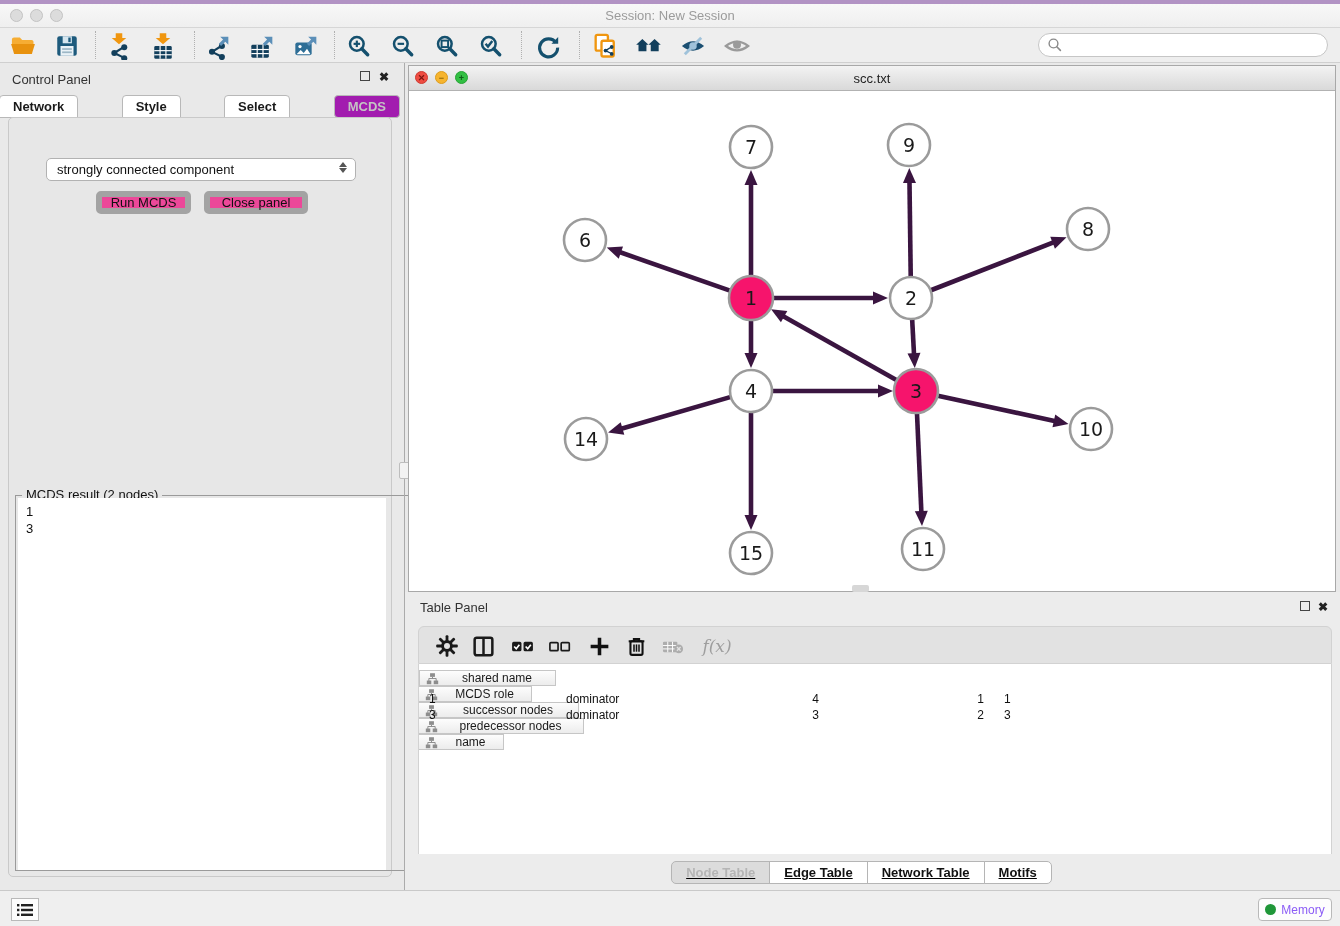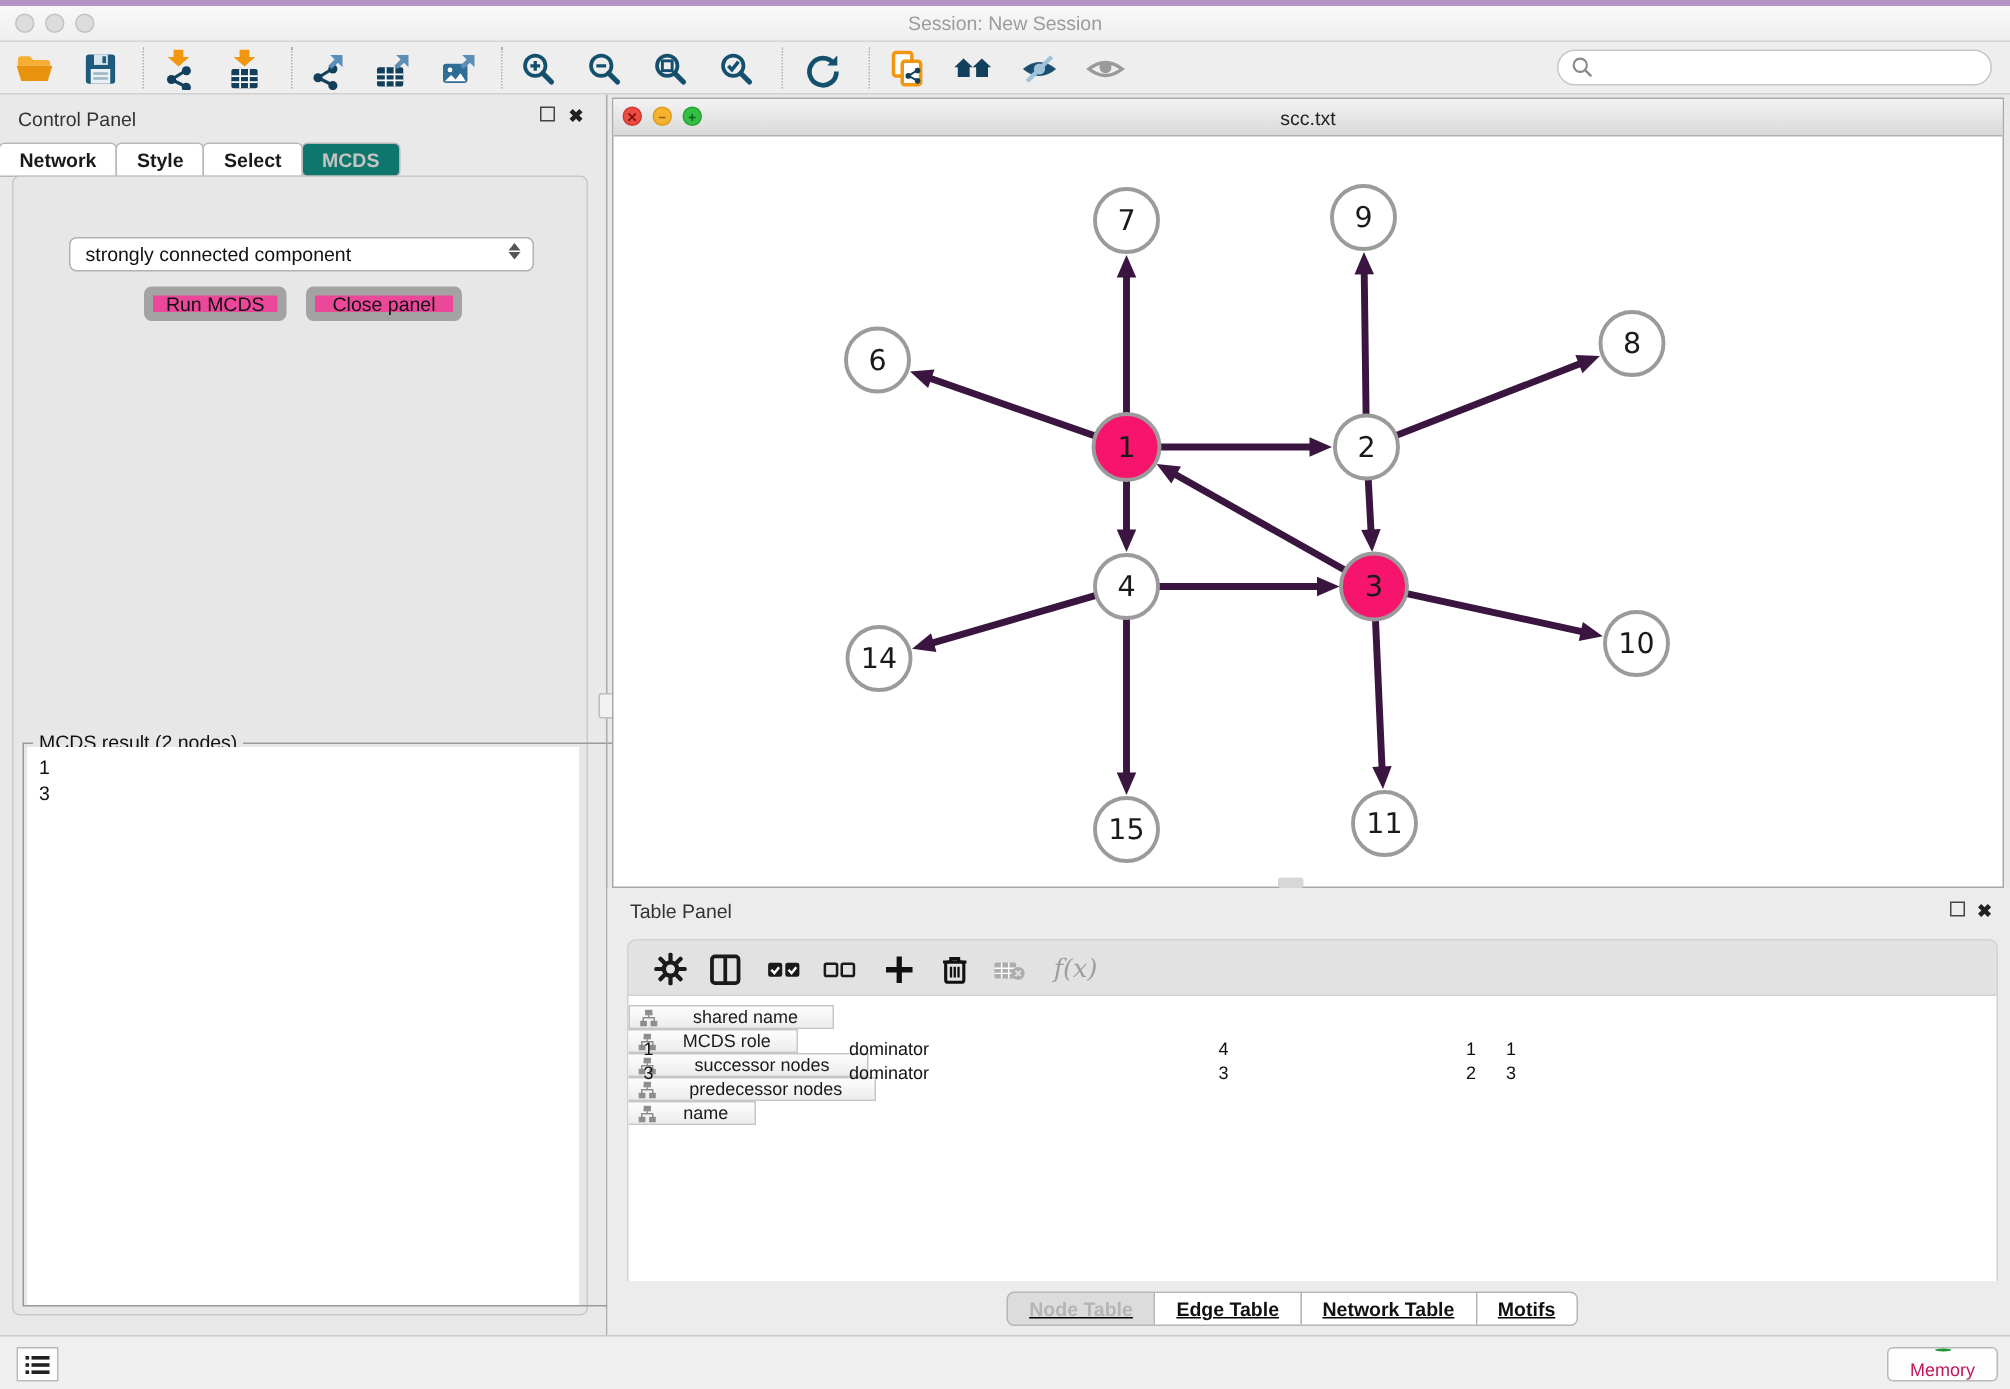--- a/index.html
+++ b/index.html
@@ -15,23 +15,23 @@
 
   
   #toolbar { left:0; top:28px; width:1340px; height:35px; background:#eeeeee; border-bottom:1px solid #cfcfcf; }
   .tb-icon { position:absolute; top:3px; width:30px; height:30px; display:flex; align-items:center; justify-content:center; cursor:pointer; }
   .tb-sep { position:absolute; top:3px; height:28px; width:0; border-left:1px dotted #b0b0b0; }
   #search-box { position:absolute; right:12px; top:5px; width:290px; height:24px; background:#ffffff; border:1px solid #c6c6c6; border-radius:12px; display:flex; align-items:center; padding-left:8px; }
 
   
   #control-panel { left:0; top:63px; width:400px; height:827px; }
   #cp-title { left:12px; top:9px; font-size:13px; color:#333; }
-  #cp-tabs { left:0; top:32px; width:400px; display:flex; justify-content:flex-start; }
+  #cp-tabs { left:0; top:32px; width:400px; display:flex; justify-content:space-between; }
   .tab { border:1px solid #b8b8b8; background:#ffffff; color:#1a1a1a; font-size:13px; font-weight:700; padding:3px 13px; margin-left:-1px; cursor:pointer; border-radius:4px 4px 0 0; }
-  .tab.selected { background:#0f766e; color:#c4c4c4; border-radius:4px; }
+  .tab.selected { background:#a21caf; color:#c4c4c4; border-radius:4px; }
   #cp-body { left:8px; top:54px; width:384px; height:760px; background:#e7e7e7; border:1px solid #c9c9c9; border-radius:5px; }
   #opt-label { left:0; top:18px; width:384px; text-align:center; font-size:13px; color:#111; }
   #criterion-select { left:37px; top:40px; width:310px; height:23px; background:#fff; border:1px solid #b2b2b2; border-radius:5px; font-size:13px; color:#111; display:flex; align-items:center; padding-left:10px; cursor:pointer; }
   .stepper { position:absolute; right:8px; top:3px; display:flex; flex-direction:column; gap:1px; }
   .stepper i { width:0; height:0; border-left:4px solid transparent; border-right:4px solid transparent; }
   .stepper .up { border-bottom:5px solid #555; }
   .stepper .dn { border-top:5px solid #555; }
   .cp-btn { position:absolute; top:73px; height:23px; background:#ec4899; border:6px solid #a3a3a3; border-radius:5px; font-size:13px; color:#111; display:flex; align-items:center; justify-content:center; cursor:pointer; }
   #run-btn { left:87px; width:95px; }
   #close-btn { left:195px; width:104px; }
@@ -72,21 +72,21 @@
   .td { font-size:12px; color:#111; line-height:16px; padding:0 10px; white-space:nowrap; overflow:hidden; }
   #tp-tabs { left:0; top:269px; width:914px; display:flex; justify-content:center;text-decoration:underline; }
   .btab { border:1px solid #b5b5b5; background:#ffffff; color:#111; font-size:13px; font-weight:700; padding:3px 14px; margin-left:-1px; cursor:pointer; }
   .btab:first-child { border-radius:5px 0 0 5px; }
   .btab:last-child { border-radius:0 5px 5px 0; }
   .btab.selected { background:#dcdcdc; color:#b5b5b5; }
 
   
   #status-bar { left:0; top:890px; width:1340px; height:36px; background:#efefef; border-top:1px solid #c9c9c9; }
   #list-btn { left:11px; top:7px; width:28px; height:23px; background:#fdfdfd; border:1px solid #b9b9b9; display:flex; align-items:center; justify-content:center; cursor:pointer; }
-  #memory-btn { right:8px; top:7px; width:74px; height:23px; background:#fdfdfd; border:1px solid #b9b9b9; border-radius:4px; display:flex; align-items:center; justify-content:center; gap:5px; font-size:12px; color:#be185d; cursor:pointer;flex-direction:column; }
+  #memory-btn { right:8px; top:7px; width:74px; height:23px; background:#fdfdfd; border:1px solid #b9b9b9; border-radius:4px; display:flex; align-items:center; justify-content:center; gap:5px; font-size:12px; color:#8b5cf6; cursor:pointer; }
   #memory-dot { width:11px; height:11px; border-radius:50%; background:#1f9638; }
 </style>
 </head>
 <body>
 
 <div id="top-strip" class="abs"></div>
 <div id="titlebar" class="abs">
   <div class="tl-dot abs" style="left:10px"></div>
   <div class="tl-dot abs" style="left:30px"></div>
   <div class="tl-dot abs" style="left:50px"></div>

